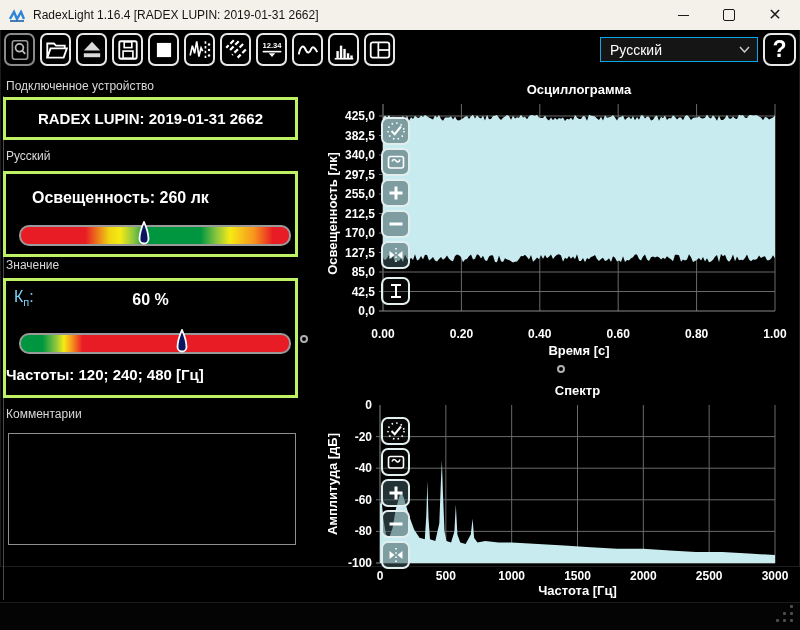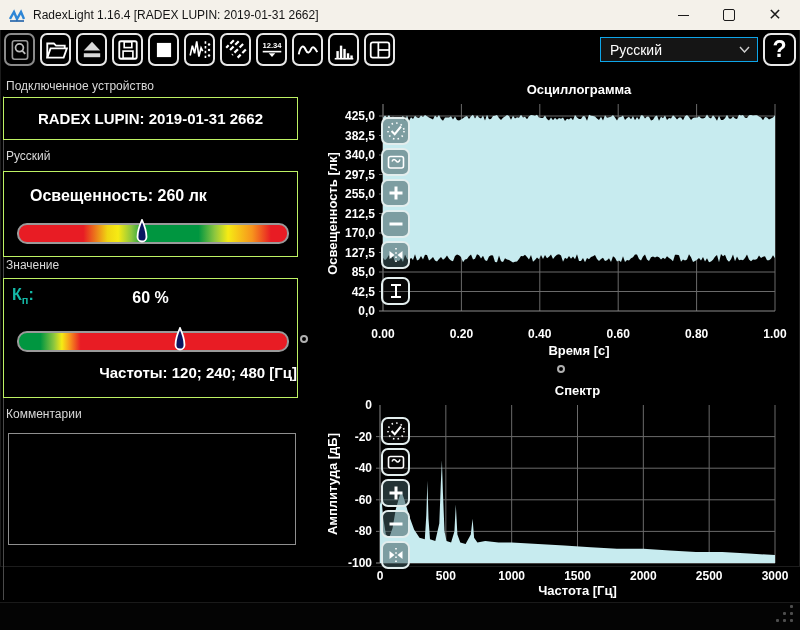--- a/index.html
+++ b/index.html
@@ -18,31 +18,31 @@
 
   
   .tbtn{position:absolute;top:33px;width:31px;height:33px;border:2px solid #e8e8e8;border-radius:7px;background:#000;display:flex;align-items:center;justify-content:center;padding:0;box-sizing:border-box;}
   .tbtn.dim{border-color:#8a8a8a;}
   .lang{position:absolute;left:600px;top:37px;width:158px;height:25px;background:#151515;border:1px solid #0ea5e9;color:#fff;font-size:14px;display:flex;align-items:center;padding-left:9px;box-sizing:border-box;}
   .chev{margin-left:auto;margin-right:7px;display:flex;align-items:center;}
   .helpbtn{position:absolute;left:763px;top:33px;width:33px;height:33px;border:2px solid #e8e8e8;border-radius:8px;background:#000;color:#fff;font-size:23px;font-weight:bold;display:flex;align-items:center;justify-content:center;box-sizing:border-box;padding:0;}
 
   
   .shdr{position:absolute;left:6px;color:#d9d9d9;font-size:12px;}
-  .sbox{position:absolute;left:3px;width:295px;border:1px solid #bef264;background:#000;box-sizing:border-box;}
+  .sbox{position:absolute;left:3px;width:295px;border:3px solid #bef264;background:#000;box-sizing:border-box;}
   .devname{width:100%;text-align:center;color:#fff;font-weight:bold;font-size:15px;}
   .reading{position:absolute;left:26px;top:15px;color:#fff;font-weight:bold;font-size:16px;}
   .grad{position:absolute;left:13px;width:268px;height:17px;border:2px solid #9a9a9a;border-radius:10px;}
   .grad-lux{background:linear-gradient(90deg,#e81c24 0%,#e81c24 24%,#f0d512 33%,#f6eb14 37%,#8cc63f 42%,#009640 47%,#009640 67%,#8cc63f 73%,#f6eb14 78%,#f7941d 87%,#e81c24 94%,#e81c24 100%);}
   .grad-kp{background:linear-gradient(90deg,#009640 0%,#009640 8%,#8cc63f 13%,#f6eb14 16%,#f7941d 19%,#e81c24 23%,#e81c24 100%);}
   .drop{position:absolute;top:-6px;transform:translateX(-50%);}
-  .kplbl{position:absolute;left:8px;top:7px;color:#14b8a6;font-weight:bold;font-size:16px;}
+  .kplbl{position:absolute;left:8px;top:7px;color:#7dd3fc;font-weight:normal;font-size:16px;}
   .kplbl sub{font-size:11px;}
   .kpval{position:absolute;left:0;top:10px;width:100%;text-align:center;color:#fff;font-weight:bold;font-size:16px;}
-  .freqs{position:absolute;left:0;top:85px;width:100%;text-align:right;color:#fff;font-weight:bold;font-size:15px;}
+  .freqs{position:absolute;left:0;top:85px;width:100%;text-align:left;color:#fff;font-weight:bold;font-size:15px;}
   .comments{position:absolute;left:8px;top:433px;width:288px;height:112px;background:#000;border:1px solid #8f8f8f;color:#fff;resize:none;box-sizing:border-box;font-family:"Liberation Sans",sans-serif;font-size:13px;}
   .vline{position:absolute;left:3px;top:96px;width:1px;height:504px;background:#4a4a4a;}
   .gripdot{position:absolute;width:8px;height:8px;border:2px solid #b0b0b0;border-radius:50%;box-sizing:border-box;background:transparent;}
 
   
   svg.chart{position:absolute;background:transparent;}
   svg text{font-family:"Liberation Sans","DejaVu Sans",sans-serif;fill:#fff;}
   .tick{font-size:12px;font-weight:bold;}
   .atitle{font-size:13px;font-weight:bold;}
 

